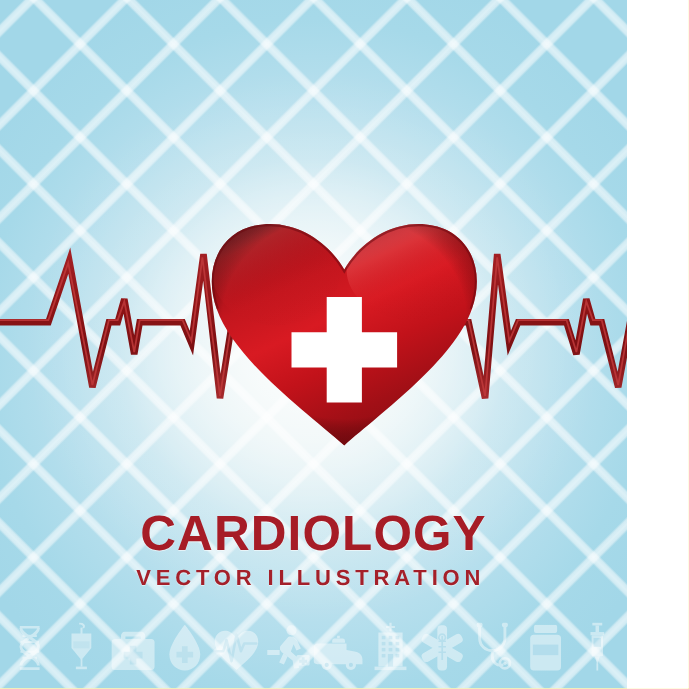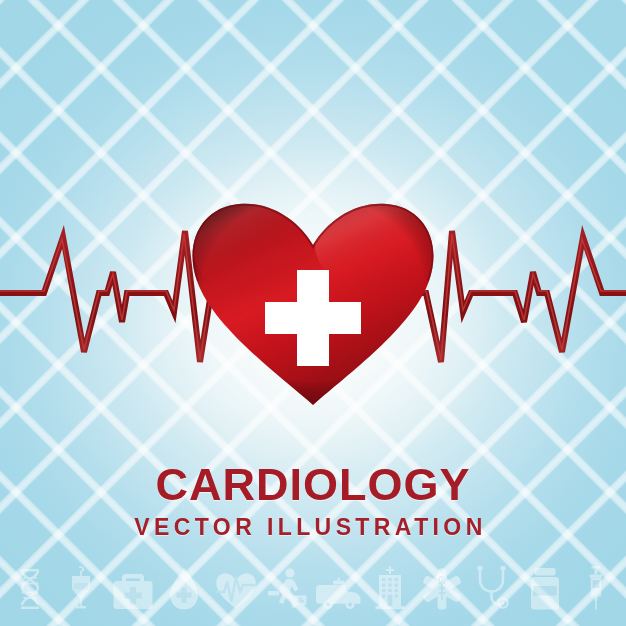--- a/index.html
+++ b/index.html
@@ -2,21 +2,21 @@
 <html><head>
 <meta charset="utf-8">
 <style>
   html, body {
     margin: 0;
     padding: 0;
     background: #ffffff;
   }
   #poster {
     position: relative;
-    width: 626px;
+    width: 570px;
     height: 626px;
     overflow: hidden;
     font-family: "Liberation Sans", sans-serif;
     background: #fde047;
   }
   
   .bg-base {
     position: absolute;
     inset: 0;
     background:
@@ -82,21 +82,21 @@
     font-size: 45px;
     font-weight: bold;
     color: #a61c26;
     letter-spacing: 1.0px;
     line-height: 1;
     margin: 0;
     text-shadow: 0 1px 0 rgba(255,255,255,0.55);
   }
   .subtitle {
     margin: 9px 5px 0 0;
-    font-size: 23px;
+    font-size: 20px;
     font-weight: bold;
     color: #a4202a;
     letter-spacing: 4.4px;
     line-height: 1;
     text-shadow: 0 1px 0 rgba(255,255,255,0.5);
   }
   
   .icon-strip {
     position: absolute;
     left: 0;

